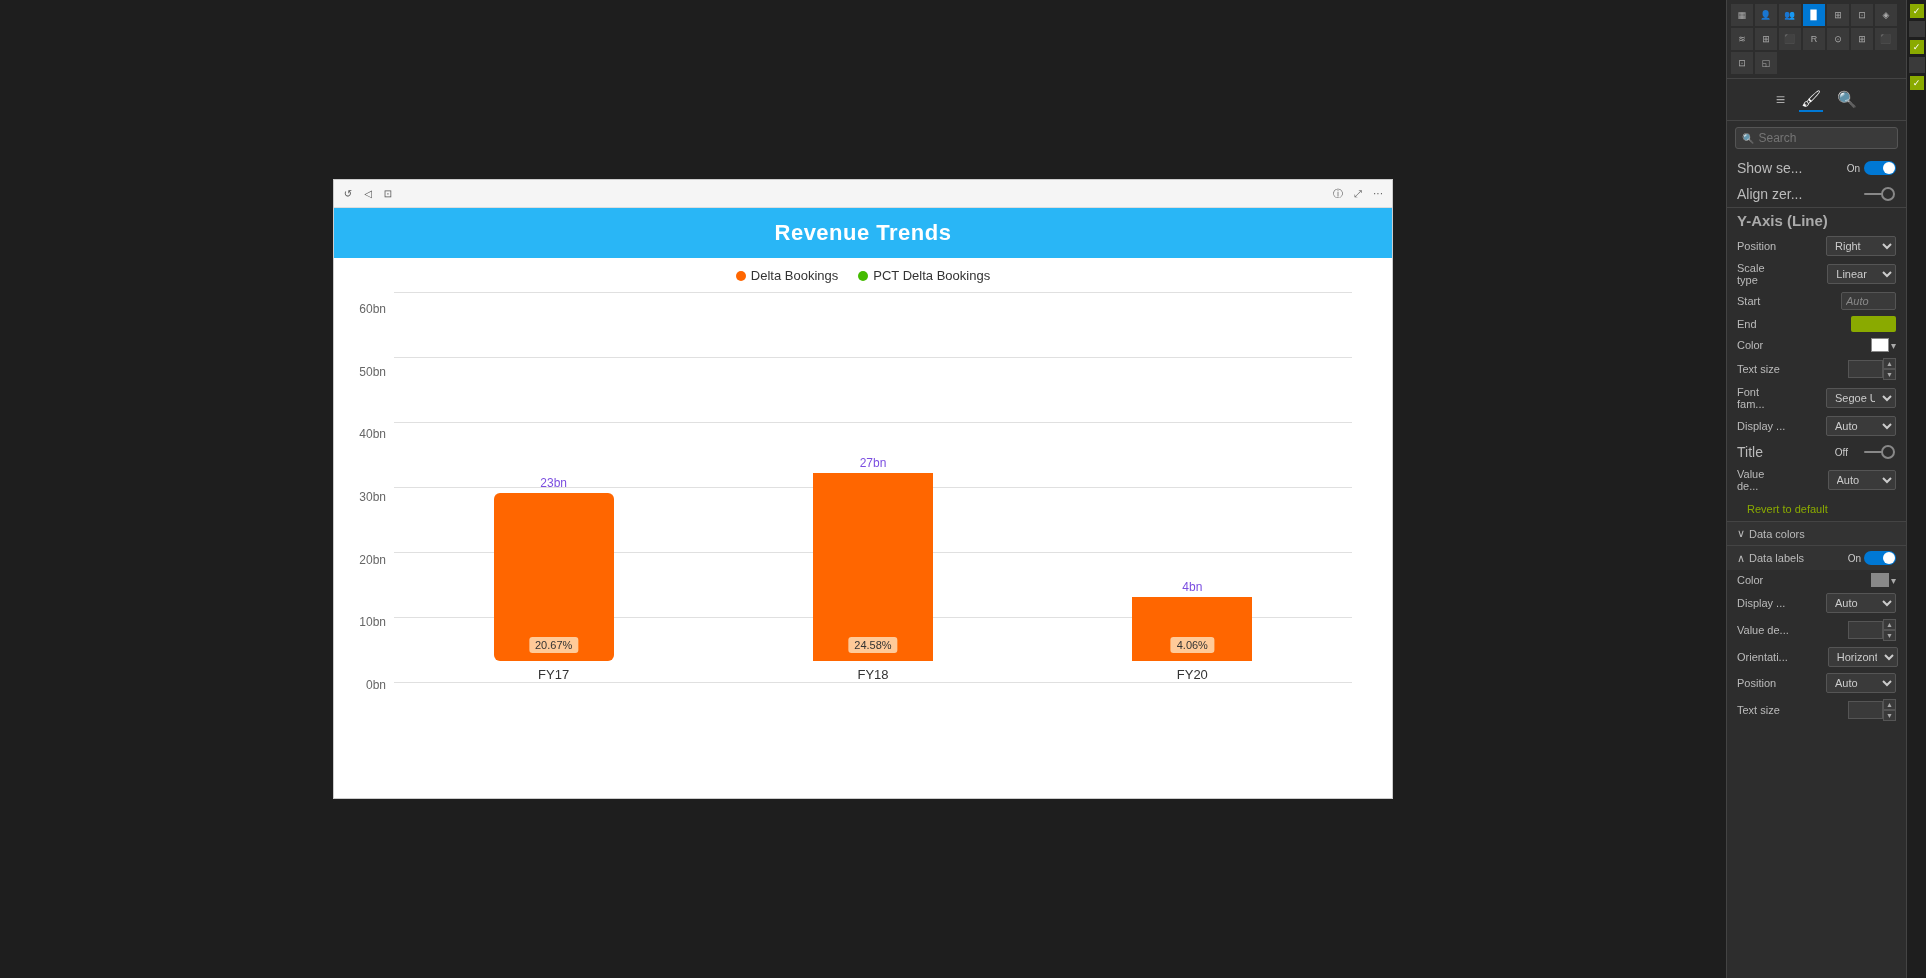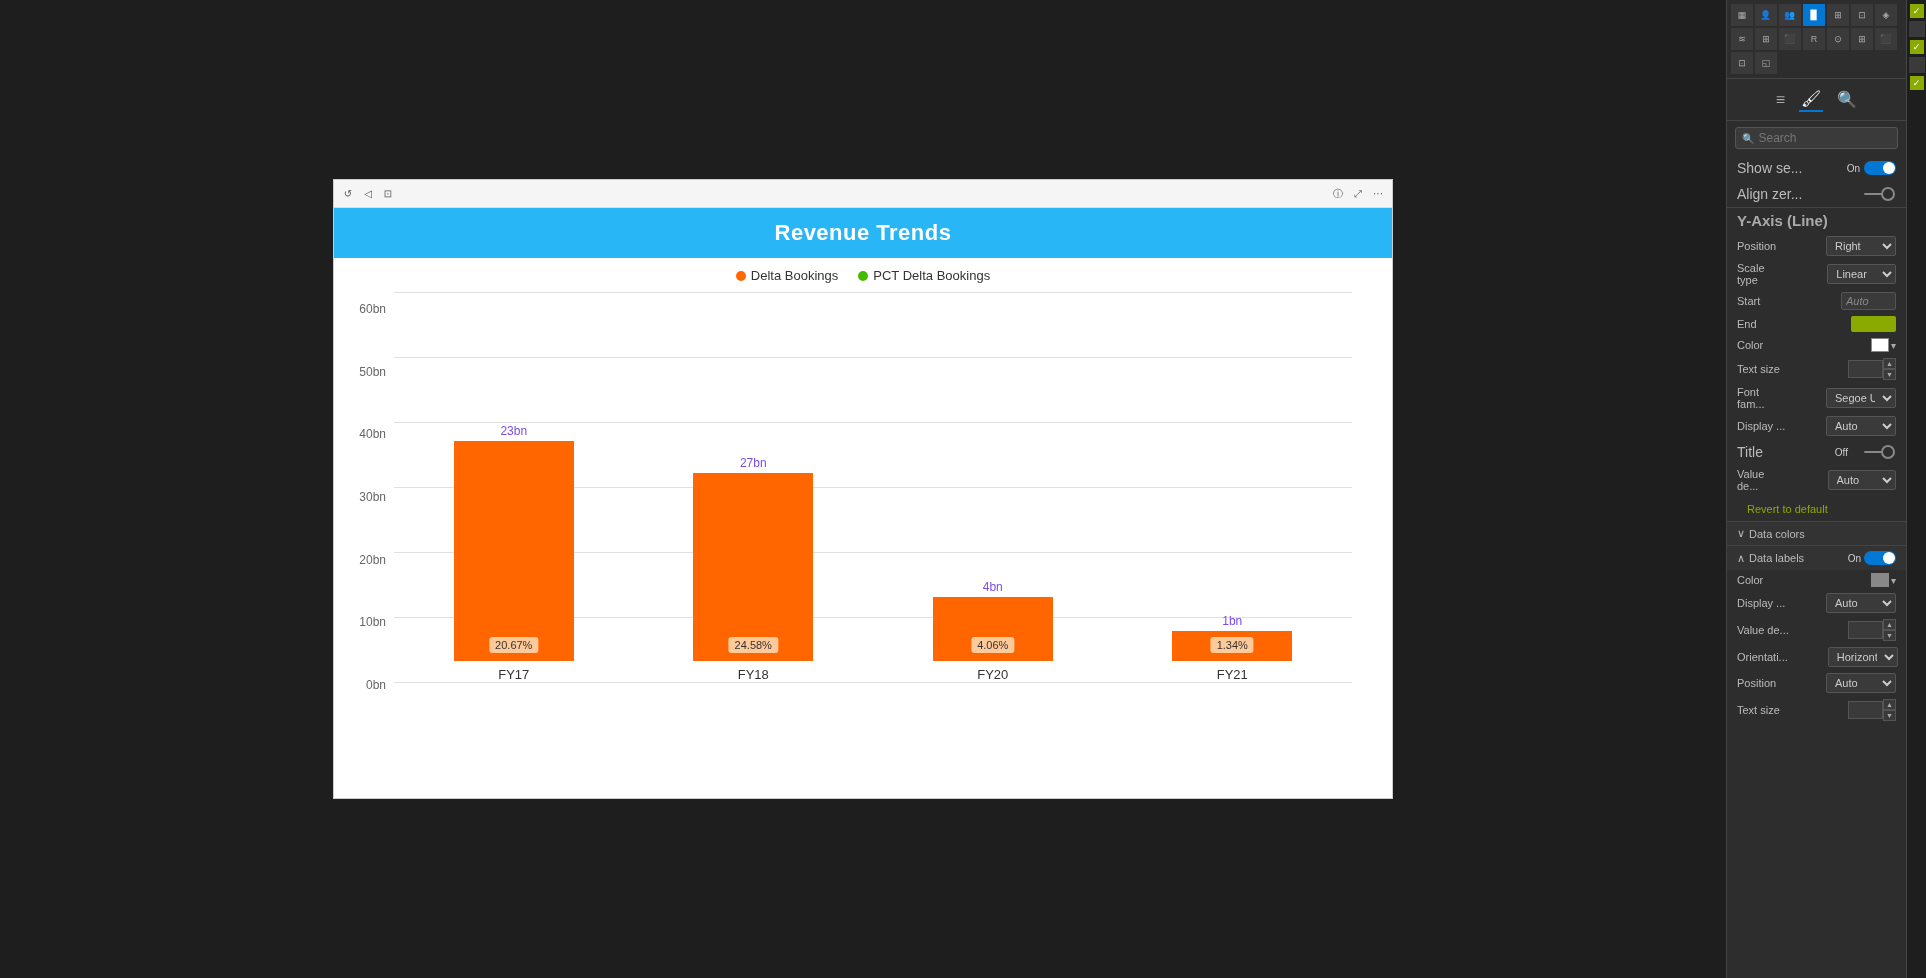--- a/index.html
+++ b/index.html
@@ -522,21 +522,21 @@
         <div class="grid-line" style="top:33.33%;"></div>
         <div class="grid-line" style="top:50%;"></div>
         <div class="grid-line" style="top:66.67%;"></div>
         <div class="grid-line" style="top:83.33%;"></div>
         <div class="grid-line" style="top:100%;"></div>
 
         <div class="bars-row">
 
           <div class="bar-group">
             <span class="bar-label-top">23bn</span>
-            <div class="bar" style="height:220px;">
+            <div class="bar" style="height:168px;border-radius:6px;">
               <span class="bar-pct-label">20.67%</span>
             </div>
             <span class="x-label">FY17</span>
           </div>
 
           <div class="bar-group">
             <span class="bar-label-top">27bn</span>
             <div class="bar" style="height:188px;">
               <span class="bar-pct-label">24.58%</span>
             </div>
@@ -545,27 +545,20 @@
 
 
           <div class="bar-group">
             <span class="bar-label-top">4bn</span>
             <div class="bar" style="height:64px;">
               <span class="bar-pct-label">4.06%</span>
             </div>
             <span class="x-label">FY20</span>
           </div>
 
-          <div class="bar-group">
-            <span class="bar-label-top">1bn</span>
-            <div class="bar" style="height:30px;">
-              <span class="bar-pct-label">1.34%</span>
-            </div>
-            <span class="x-label">FY21</span>
-          </div>
         </div>
       </div>
     </div>
   </div>
 </div>
 
 <div class="right-panel">
 
   <div class="visual-icons-area">
     <div class="icon-grid">

